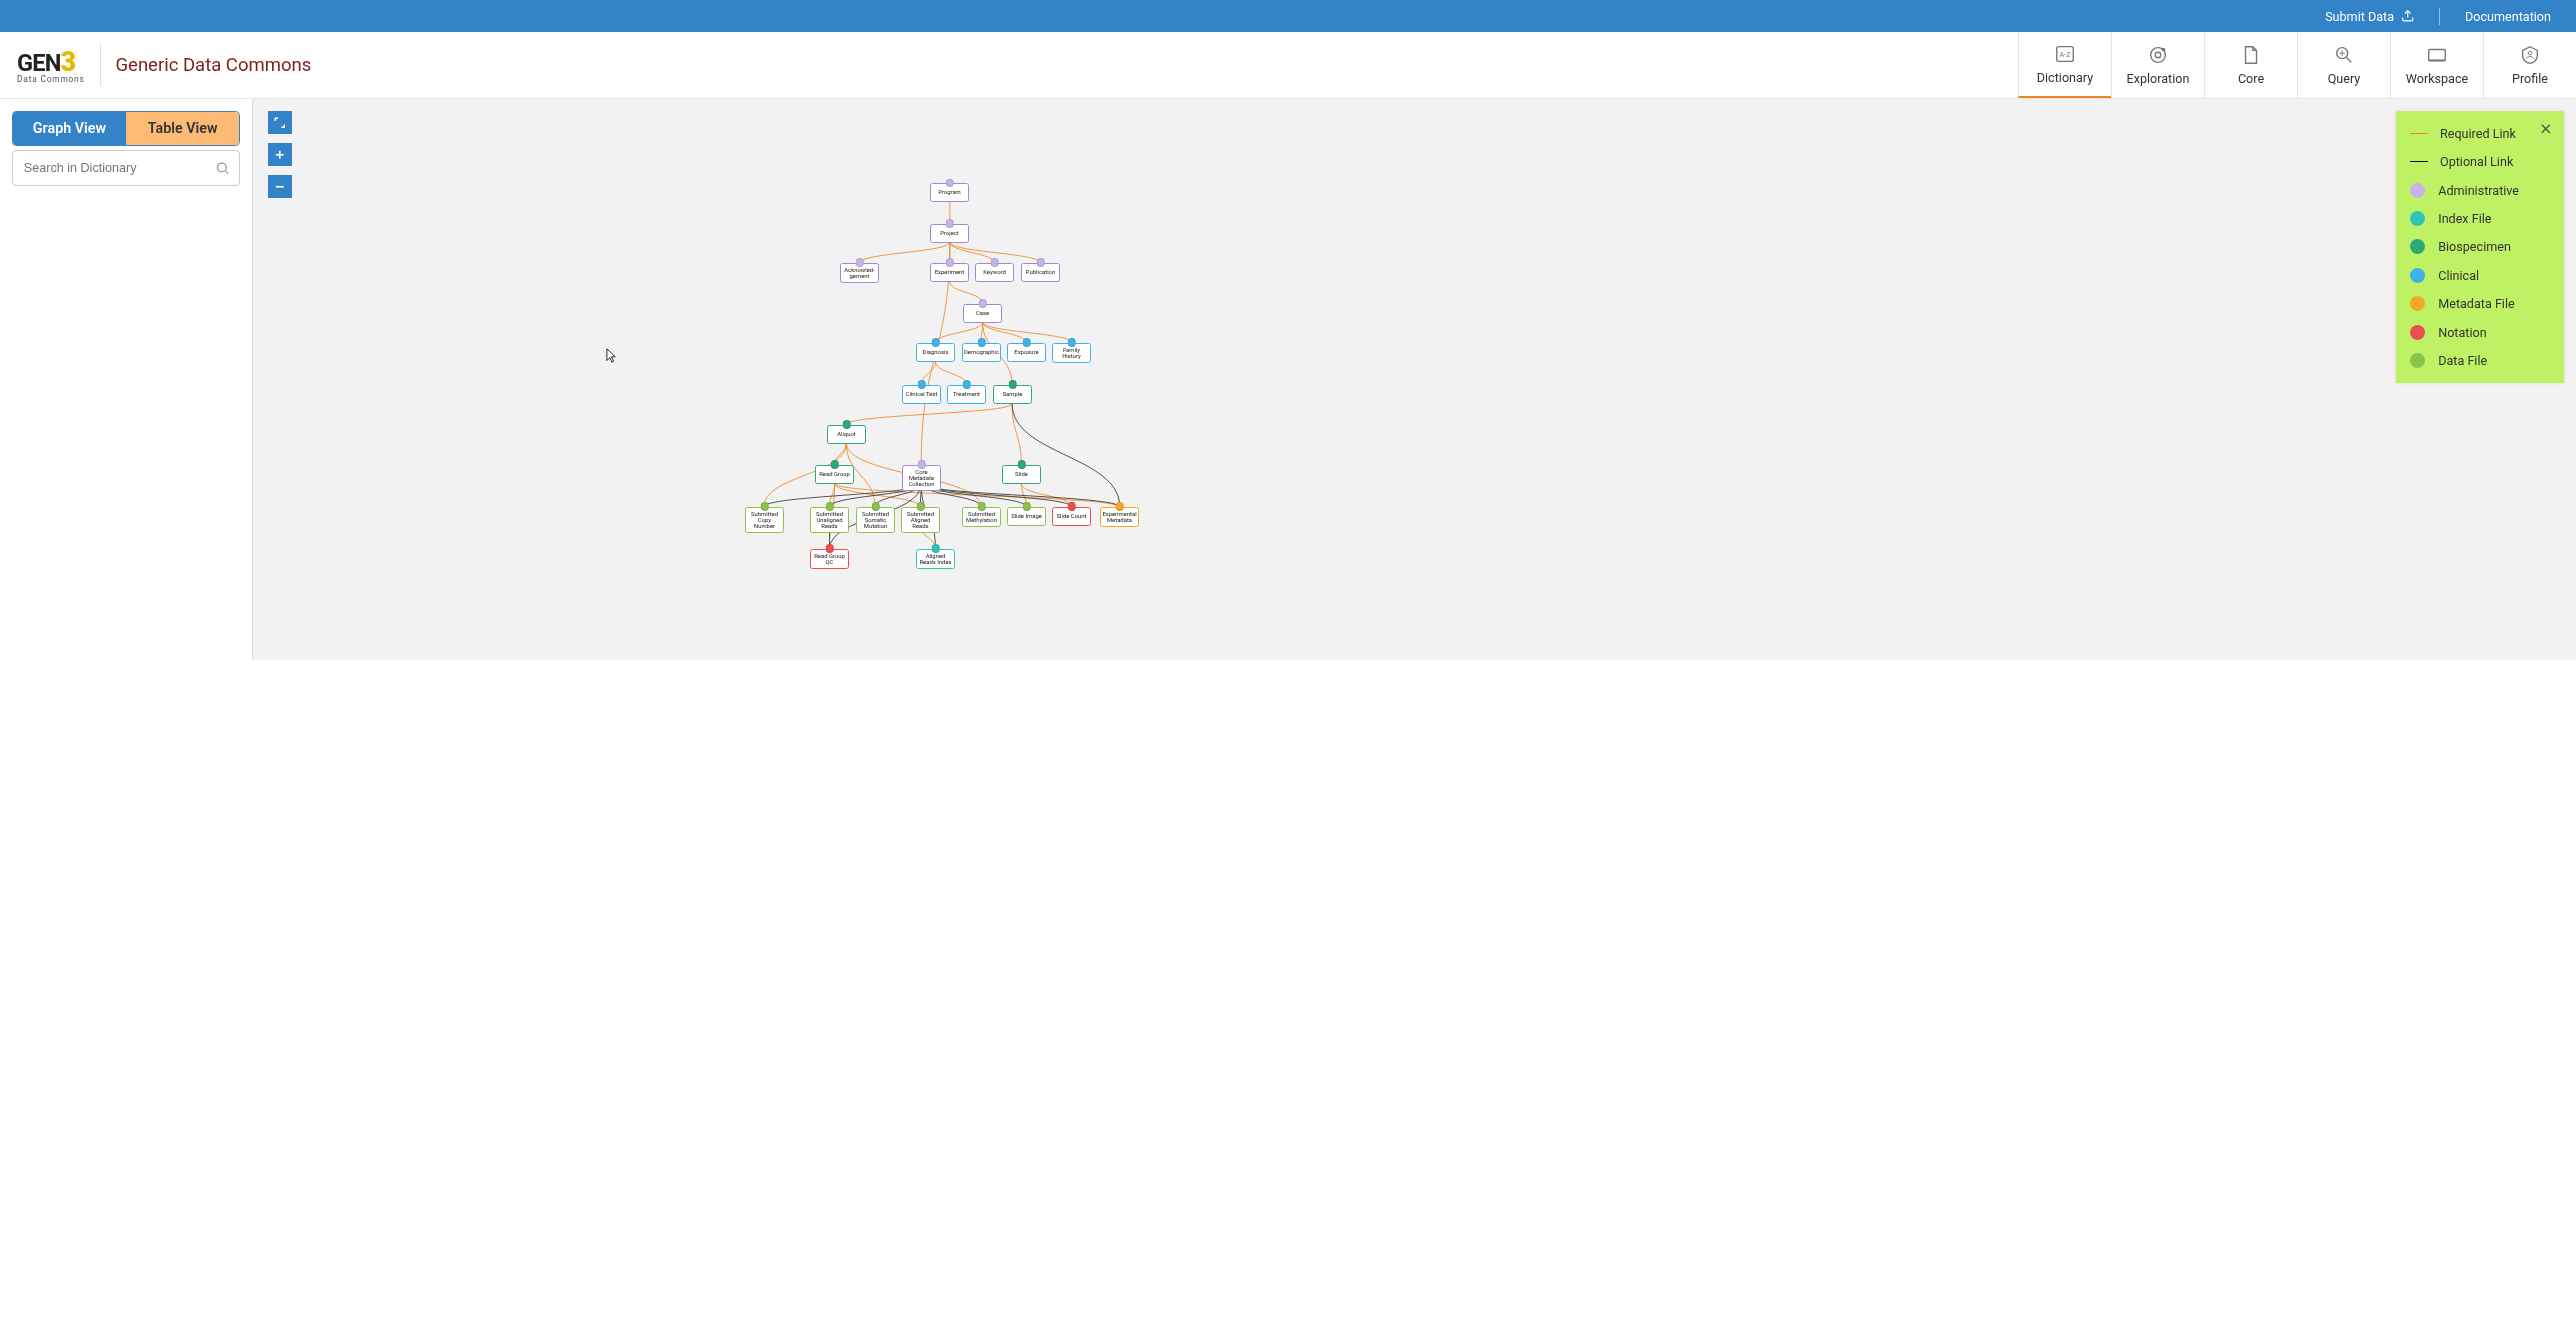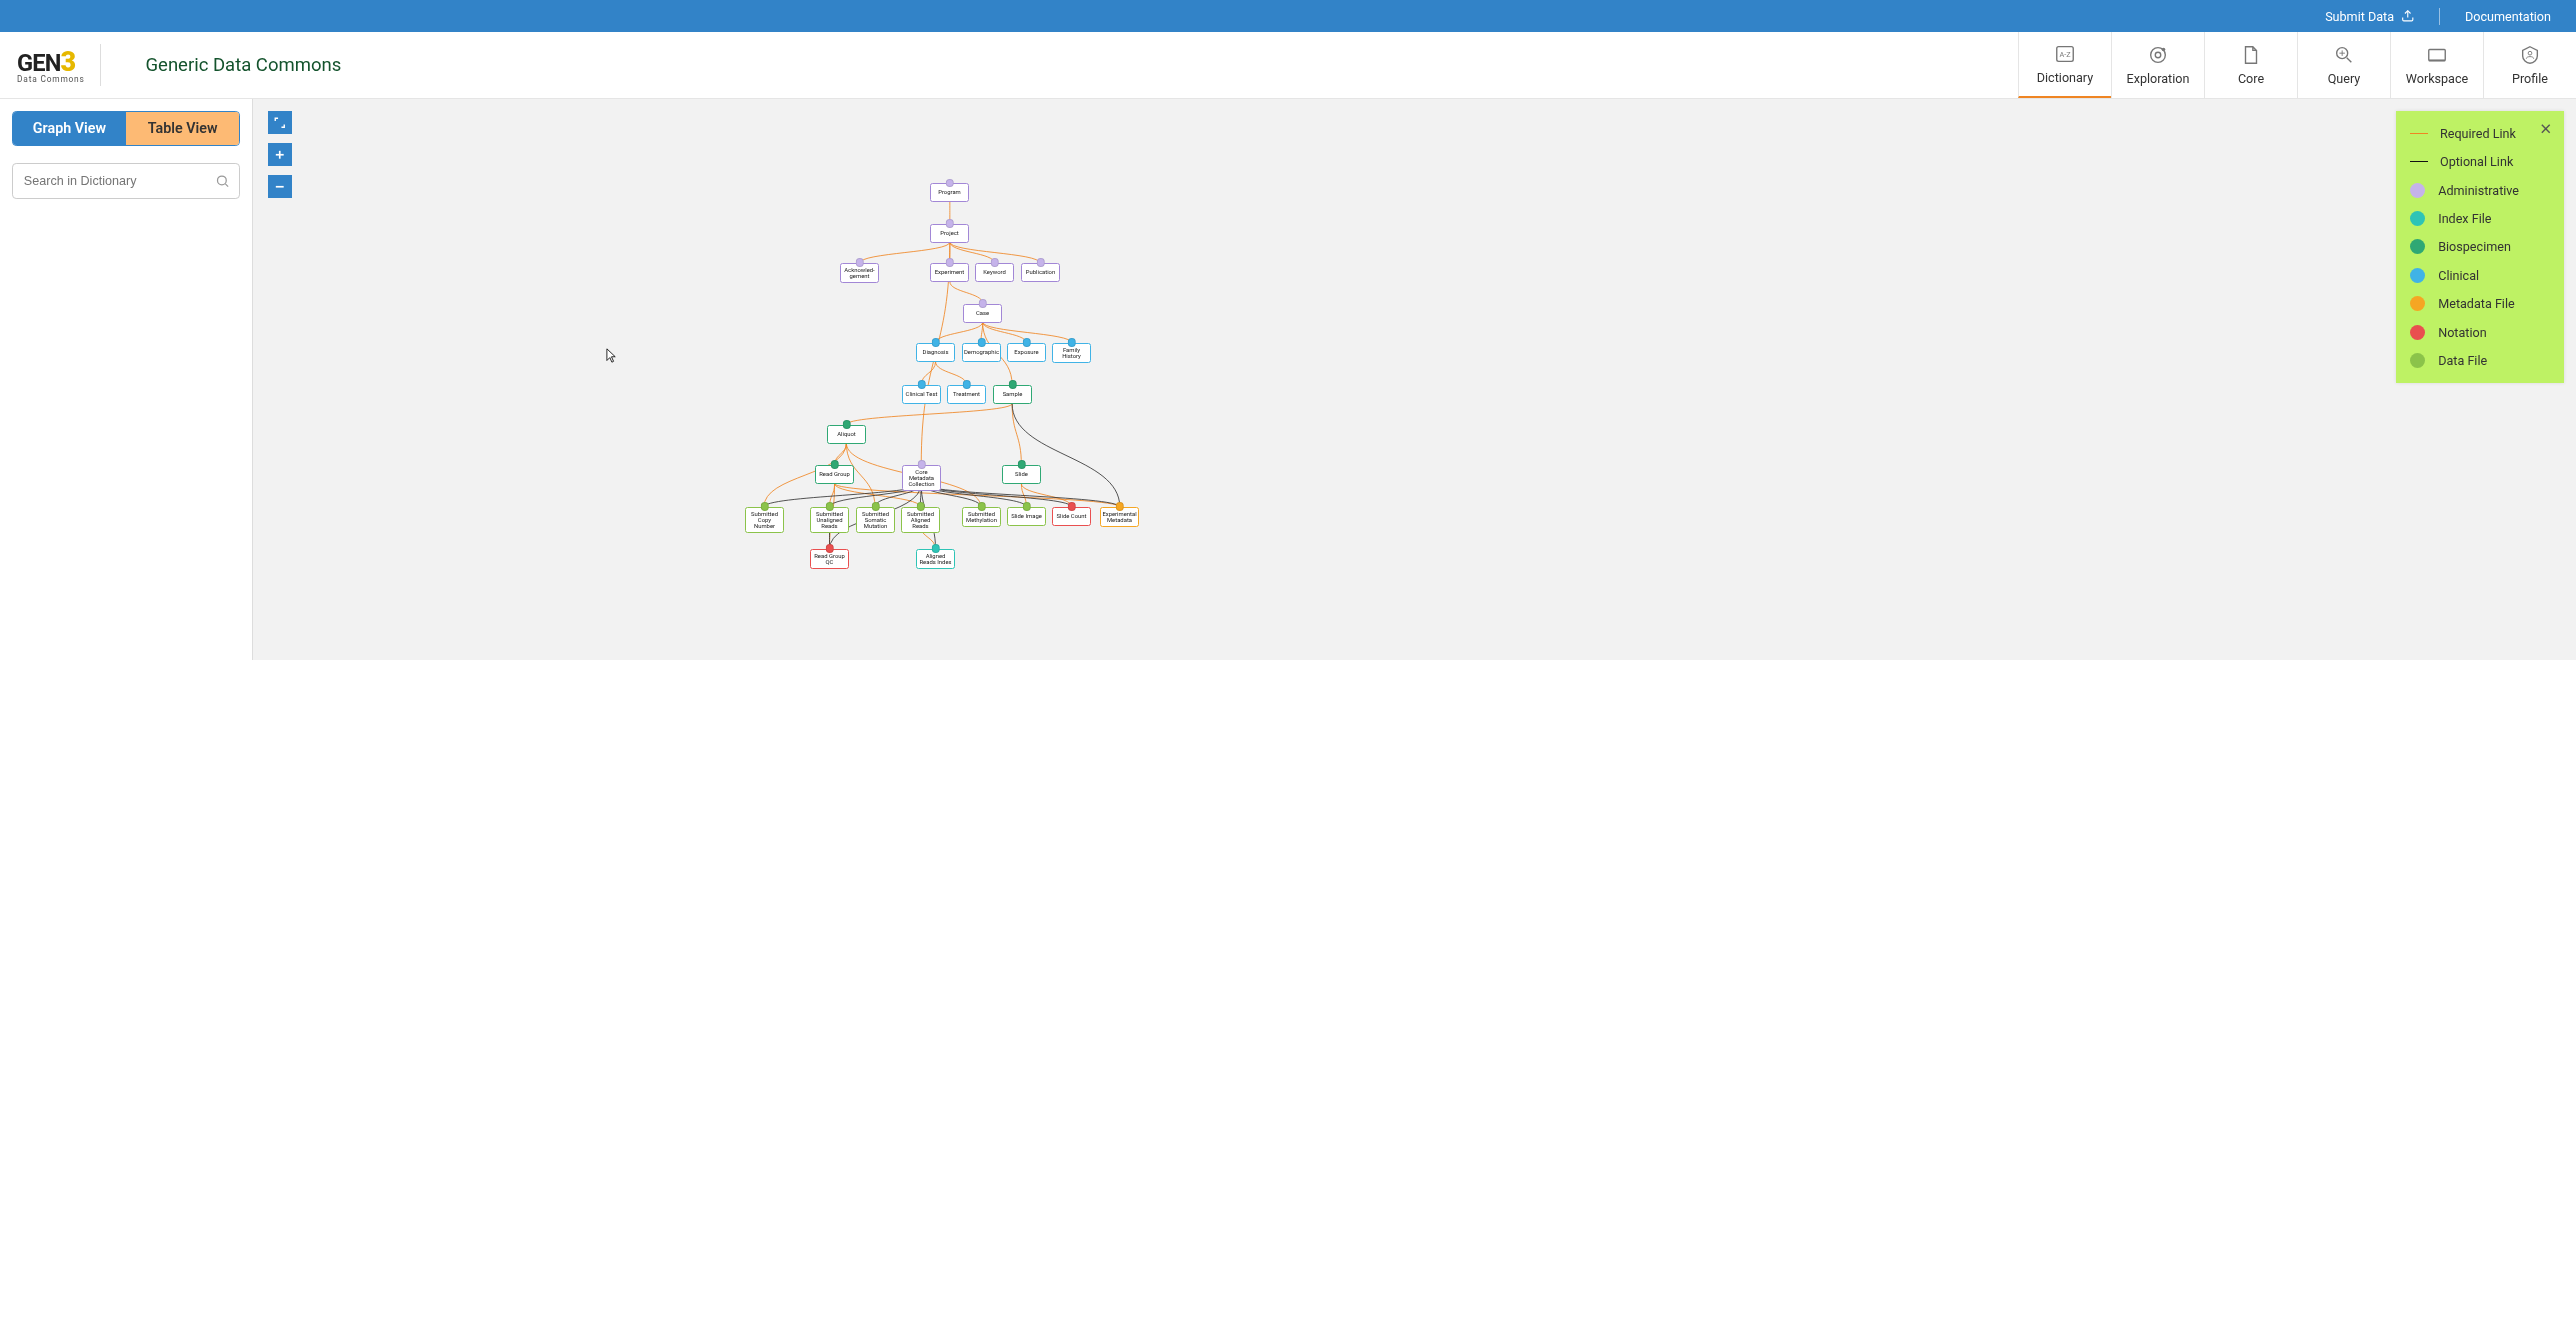--- a/index.html
+++ b/index.html
@@ -10,30 +10,30 @@
   .topbar-item { margin-left: 25px; cursor: pointer; display: flex; align-items: center; gap: 6.7px; }
   .topbar-divider { width: 0.8px; height: 17px; background: rgba(255,255,255,0.5); margin-left: 25px; }
   
   
   .header { display: flex; align-items: stretch; height: 67px; border-bottom: 0.8px solid #e5e5e5; }
   .logo-block { display: flex; align-items: center; padding: 0 17px; }
   .logo { font-size: 23.6px; font-weight: 700; letter-spacing: -0.8px; }
   .logo .g3 { color: #e6b800; font-weight: 900; font-size: 27px; }
   .logo-sub { font-size: 8.4px; color: #555; letter-spacing: 0.8px; margin-top: -3.4px; }
   .logo-divider { width: 0.8px; height: 42px; background: #ddd; margin: 0 15px; }
-  .app-title { font-size: 18.5px; color: #14532d; align-self: center; margin-left: 30px; }
+  .app-title { font-size: 18.5px; color: #7f1d1d; align-self: center; }
   .nav { margin-left: auto; display: flex; }
   .nav-item { width: 93px; border-left: 0.8px solid #e5e5e5; display: flex; flex-direction: column; align-items: center; justify-content: center; cursor: pointer; font-size: 12.6px; color: #333; position: relative; gap: 5px; }
   .nav-item.active { border-bottom: 2.5px solid #ef8523; }
   .nav-icon { width: 22px; height: 22px; opacity: 0.8; }
   
   
   .main { display: flex; height: calc(100vh - 99px); height: 561px; position: relative; }
   .sidebar { width: 252px; padding: 11.8px; background: #fff; }
-  .view-toggle { display: flex; border: 0.8px solid #3283c8; border-radius: 4.2px; overflow: hidden; margin-bottom: 17px; }
+  .view-toggle { display: flex; border: 0.8px solid #3283c8; border-radius: 4.2px; overflow: hidden; margin-bottom: 4px; }
   .view-btn { flex: 1; text-align: center; padding: 8.4px 0; font-size: 14.3px; font-weight: 600; cursor: pointer; }
   .view-btn.active { background: #3283c8; color: #fff; }
   .view-btn.inactive { background: #fdba74; color: #333; }
   .search-wrap { position: relative; }
   .search-input { width: 100%; padding: 10px 34px 10px 11px; border: 0.8px solid #ccc; border-radius: 4.2px; font-size: 12.6px; }
   .search-icon-pos { position: absolute; right: 10px; top: 50%; transform: translateY(-50%); opacity: 0.6; }
   
   .canvas-wrap { flex: 1; background: #f2f2f2; position: relative; overflow: hidden; border-left: 0.8px solid #ddd; }
   
   

